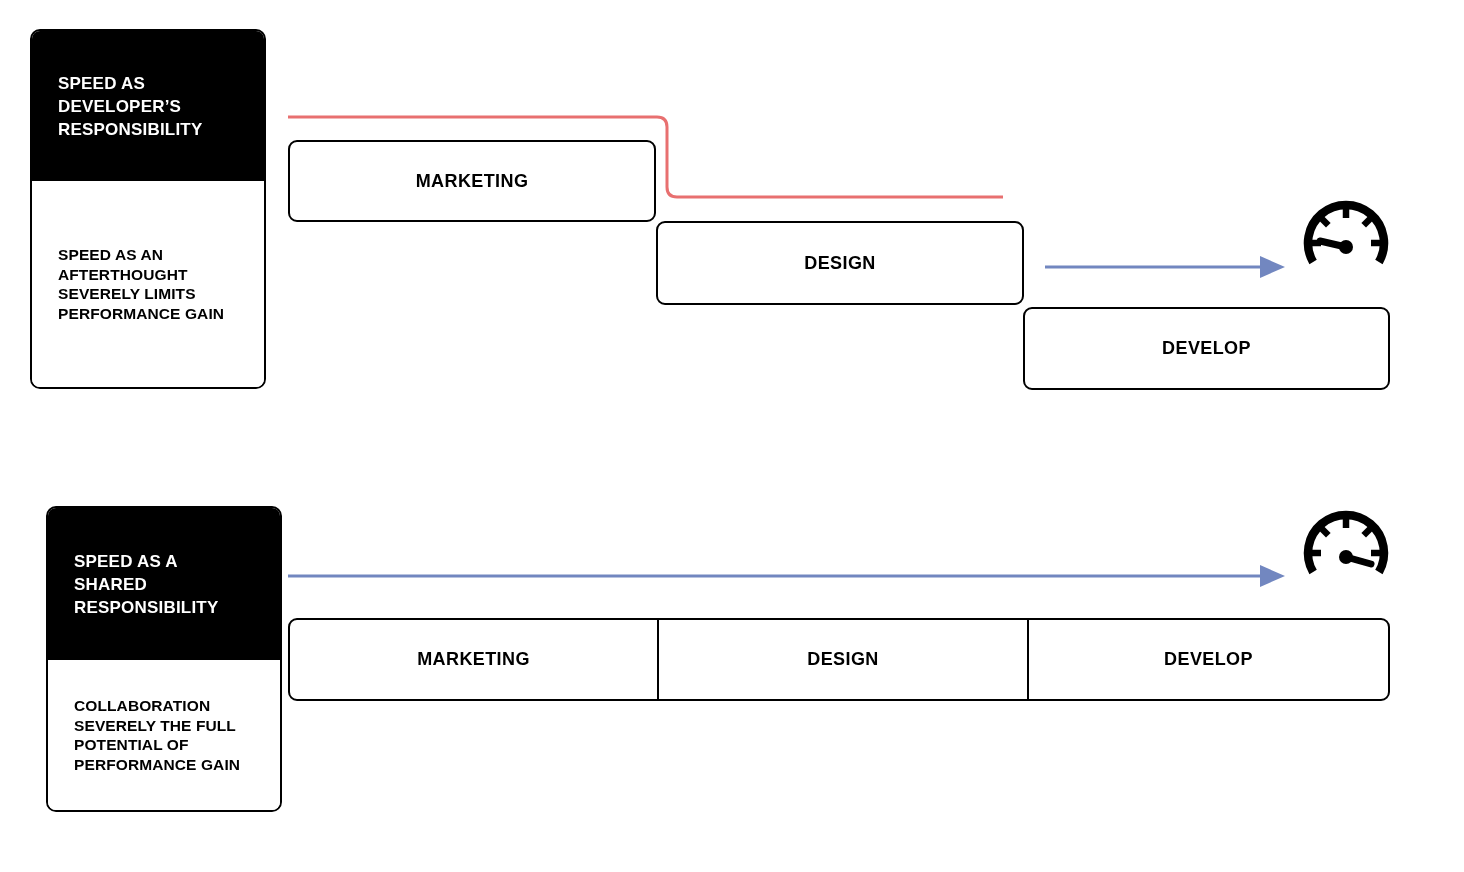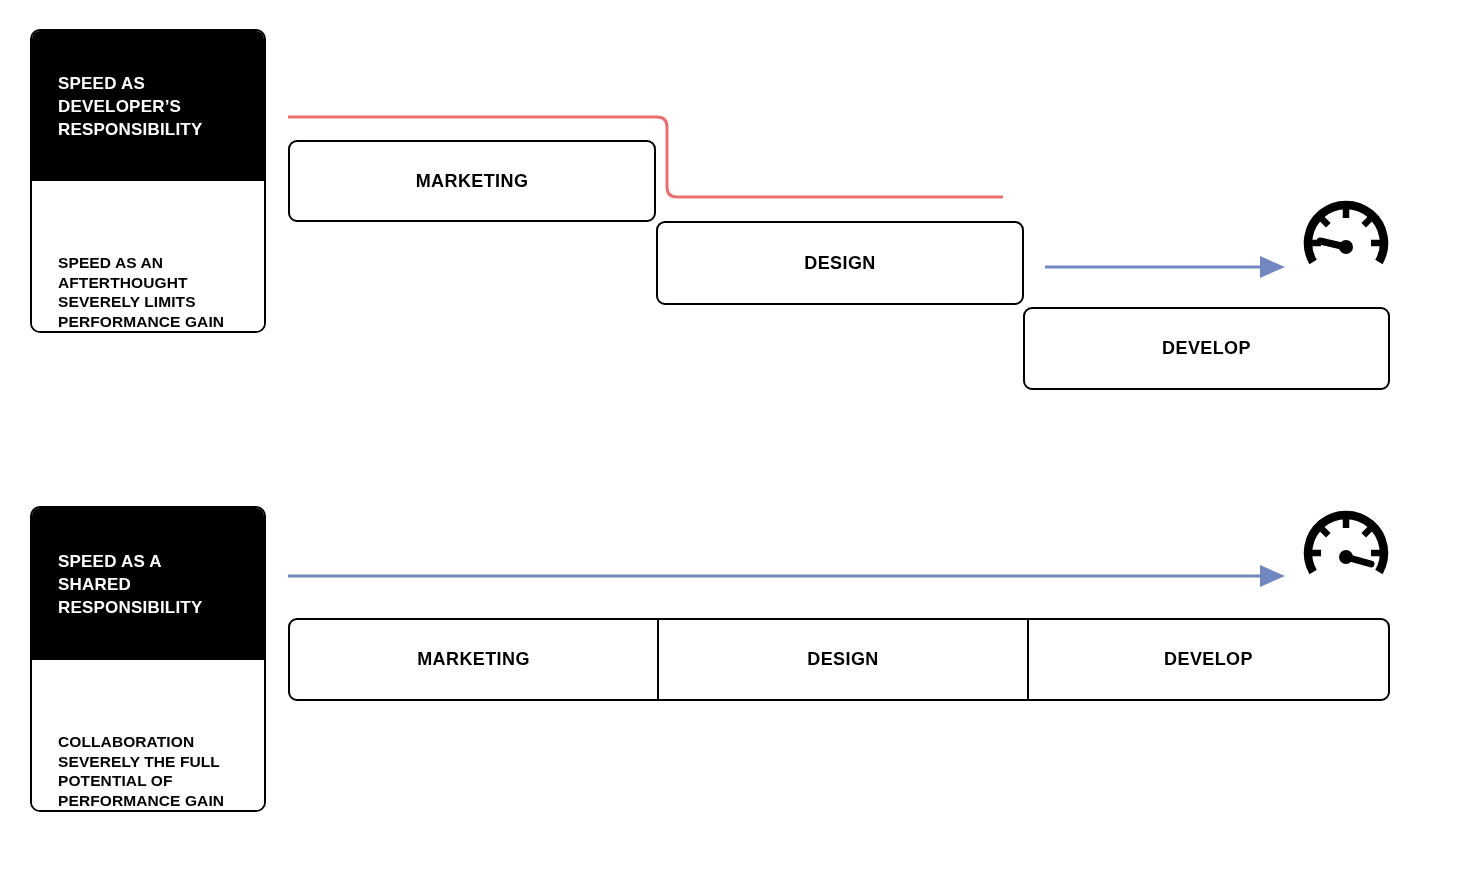--- a/index.html
+++ b/index.html
@@ -14,21 +14,21 @@
   }
   .card-header {
     background:#000; color:#fff; display:flex; align-items:center;
     padding:0 14px 0 26px; box-sizing:border-box;
   }
   .card-title {
     font-weight:bold; font-size:17px; line-height:23px;
     white-space:pre-line; letter-spacing:0.2px;
   }
   .card-body {
-    flex:1; background:#fff; color:#000; display:flex; align-items:flex-end;
+    flex:1; background:#fff; color:#000; display:flex; align-items:center;
     padding:0 10px 0 26px; box-sizing:border-box;
   }
   .card-body-text {
     font-weight:bold; font-size:15.5px; line-height:19.5px;
     white-space:pre-line; letter-spacing:0.1px;
   }
   .stage-box {
     position:absolute; box-sizing:border-box; background:#fff;
     border:2px solid #000; border-radius:9px;
     display:flex; align-items:center; justify-content:center;
@@ -57,21 +57,21 @@
     <g>
       <line x1="1045" y1="267" x2="1260" y2="267" style="stroke:var(--blue)" stroke-width="3.2"></line>
       <polygon points="1260,256 1260,278 1285,267" style="fill:var(--blue)"></polygon>
     </g>
     <g>
       <line x1="288" y1="576" x2="1260" y2="576" style="stroke:var(--blue)" stroke-width="3.2"></line>
       <polygon points="1260,565 1260,587 1285,576" style="fill:var(--blue)"></polygon>
     </g>
   </svg>
 
-  <div class="card" style="top:29px; height:304px;">
+  <div class="card" style="top:29px; height:360px;">
     <div class="card-header" style="height:150px;">
       <div class="card-title">SPEED AS
 DEVELOPER’S
 RESPONSIBILITY</div>
     </div>
     <div class="card-body">
       <div class="card-body-text">SPEED AS AN
 AFTERTHOUGHT
 SEVERELY LIMITS
 PERFORMANCE GAIN</div>
@@ -92,21 +92,21 @@
     <path d="M -32.9 19 A 38 38 0 1 1 32.9 19" fill="none" stroke="#000" stroke-width="8.5"></path>
     <line x1="-37" y1="0" x2="-25" y2="0" stroke="#000" stroke-width="6.5"></line>
     <line x1="-26.2" y1="-26.2" x2="-17.7" y2="-17.7" stroke="#000" stroke-width="6.5"></line>
     <line x1="0" y1="-37" x2="0" y2="-25" stroke="#000" stroke-width="6.5"></line>
     <line x1="26.2" y1="-26.2" x2="17.7" y2="-17.7" stroke="#000" stroke-width="6.5"></line>
     <line x1="37" y1="0" x2="25" y2="0" stroke="#000" stroke-width="6.5"></line>
     <line x1="0" y1="4" x2="-26" y2="-2" stroke="#000" stroke-width="7" stroke-linecap="round"></line>
     <circle cx="0" cy="4" r="7" fill="#000"></circle>
   </svg>
 
-  <div class="card" style="top:506px; height:306px;">
+  <div class="card" style="top:506px; height:306px;margin-left:16px;">
     <div class="card-header" style="height:152px;">
       <div class="card-title">SPEED AS A
 SHARED
 RESPONSIBILITY</div>
     </div>
     <div class="card-body">
       <div class="card-body-text">COLLABORATION
 SEVERELY THE FULL
 POTENTIAL OF
 PERFORMANCE GAIN</div>

